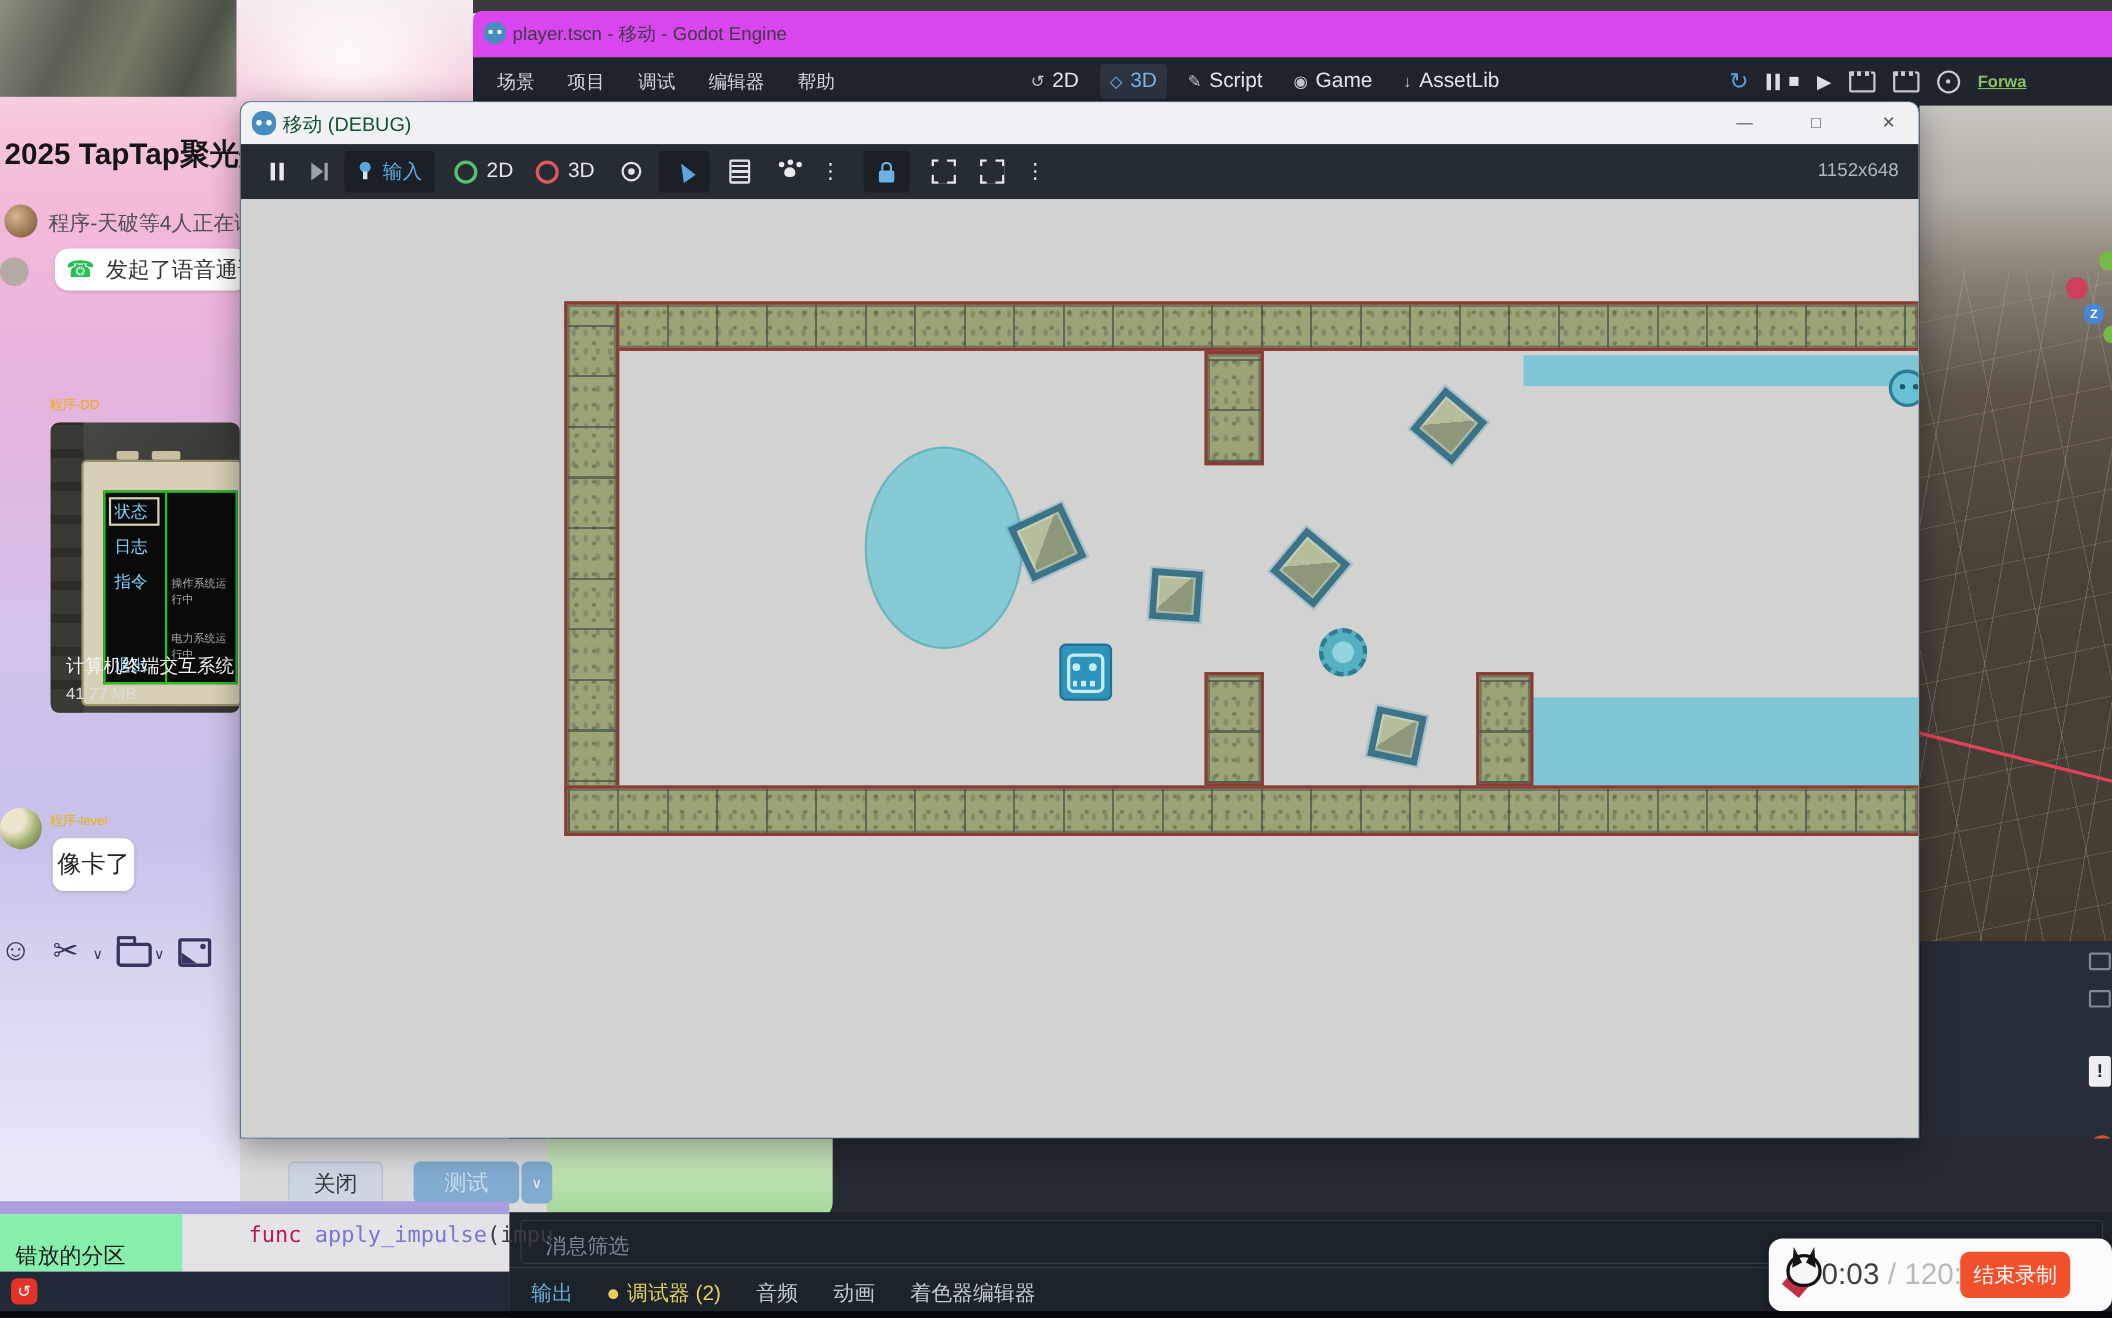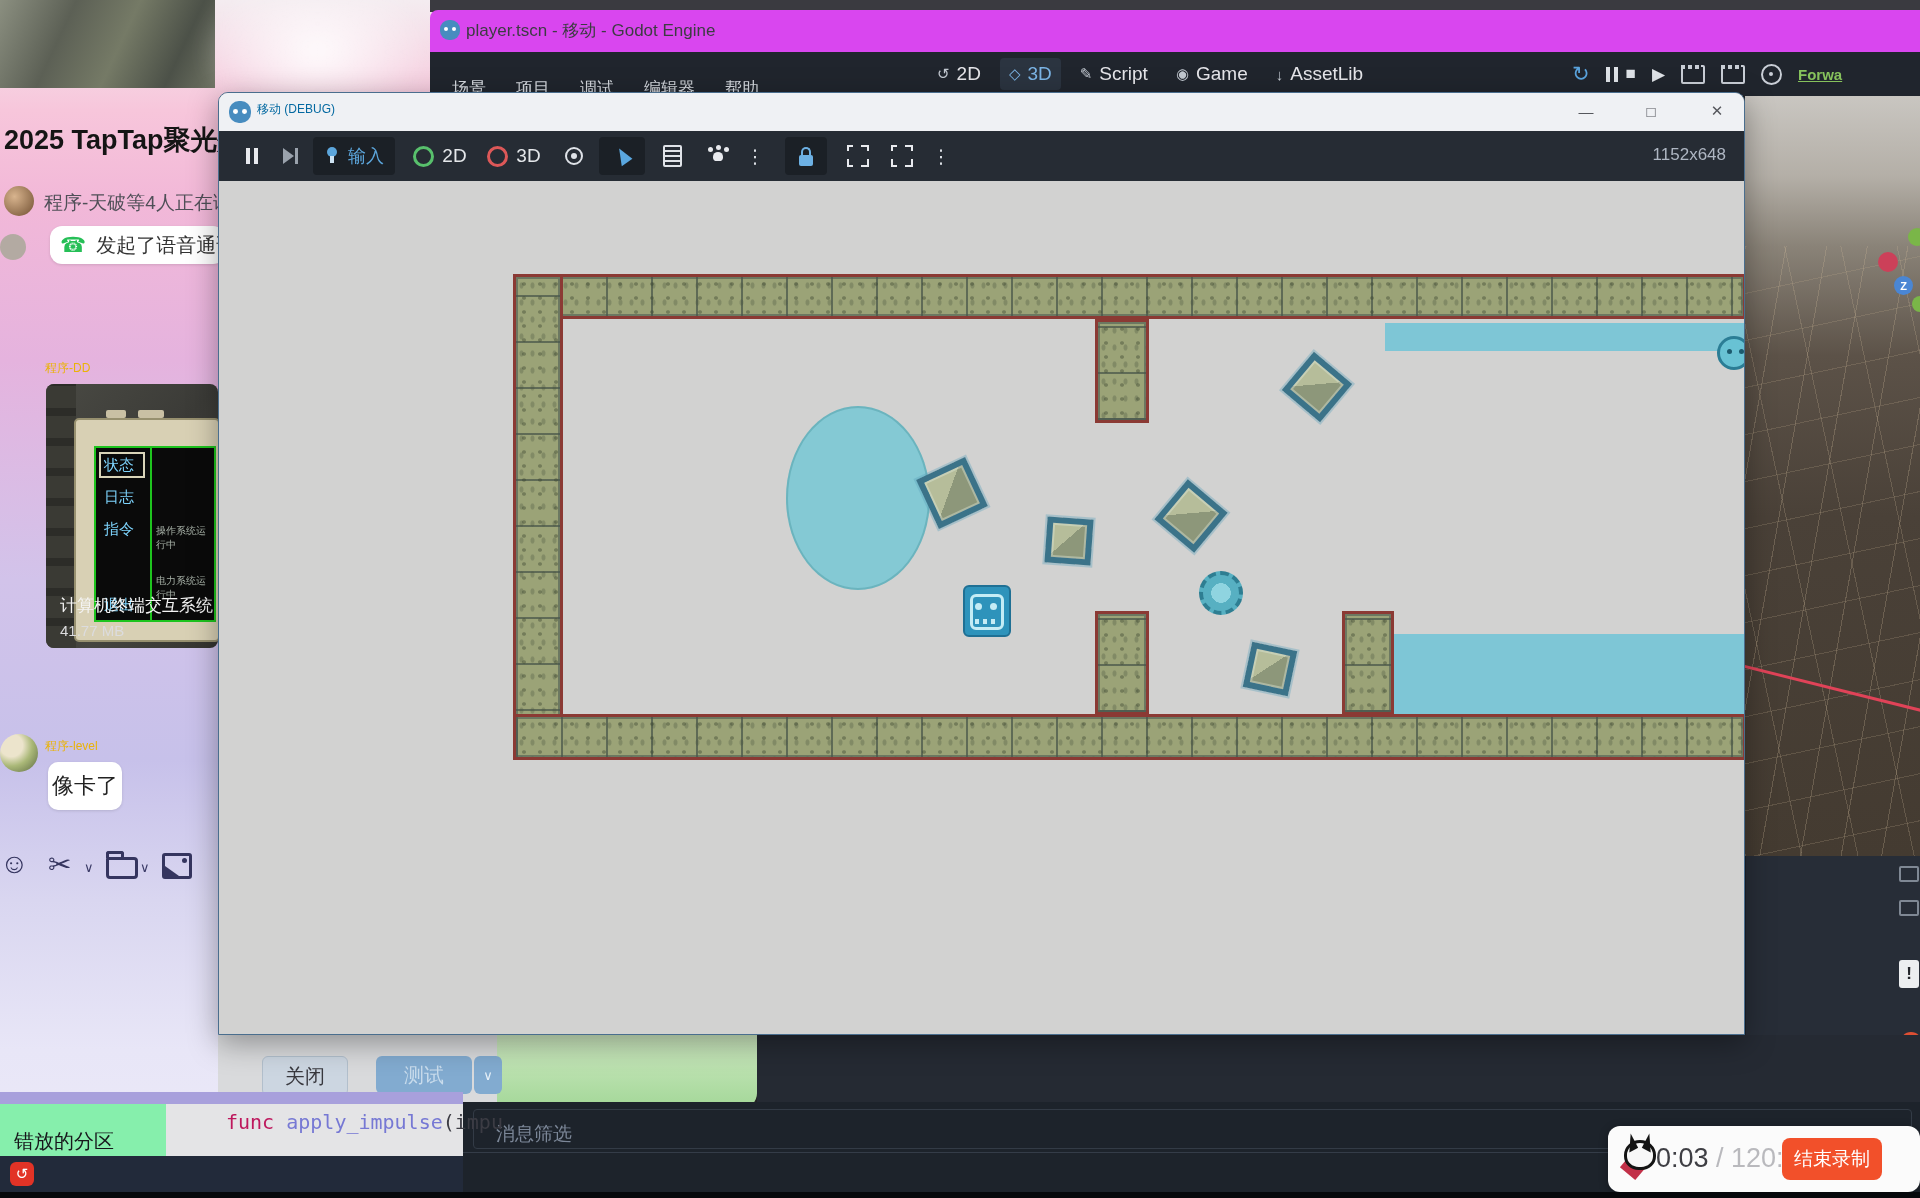--- a/index.html
+++ b/index.html
@@ -77,21 +77,21 @@
   
   #desktop-top{left:430px;top:0;width:1490px;height:12px;background:#3a3a40;z-index:2;}
   #main-titlebar{left:430px;top:10px;width:1606px;height:42px;background:#d946ef;z-index:2;
     border-radius:8px 8px 0 0;border-bottom:1px solid #d8d8da;}
   .godot-bot{background:#478cbf;border-radius:45%;position:absolute;}
   .godot-bot::before,.godot-bot::after{content:"";position:absolute;top:35%;width:22%;height:22%;
     background:#fff;border-radius:50%;}
   .godot-bot::before{left:18%;}.godot-bot::after{right:18%;}
   #main-title-text{position:absolute;left:36px;top:9px;font-size:17px;color:#3c3c42;}
   #menubar{left:430px;top:52px;width:1490px;height:44px;background:#20252d;z-index:2;}
-  #menu-items{position:absolute;left:22px;top:14px;height:44px;display:flex;gap:30px;align-items:center;}
+  #menu-items{position:absolute;left:22px;top:0;height:44px;display:flex;gap:30px;align-items:center;}
   .menu-item{font-size:17px;color:#d4d8de;}
   #workspaces{position:absolute;left:498px;top:0;height:44px;display:flex;gap:10px;align-items:center;}
   .ws{display:flex;align-items:center;gap:7px;font-size:19px;color:#e6e6ea;padding:5px 9px;border-radius:4px;}
   .ws .wsic{font-size:15px;color:#c2c8d0;}
   .ws.active{background:#2b3440;color:#7cb5e6;}
   .ws.active .wsic{color:#7cb5e6;}
   #run-icons{position:absolute;left:1142px;top:0;height:44px;display:flex;gap:16px;align-items:center;}
   .run-ic{color:#dfe3e8;font-size:17px;}
   .pausebars{width:4px;height:15px;background:#dfe3e8;box-shadow:8px 0 0 #dfe3e8;}
   .mini-clapper{width:20px;height:15px;border:2px solid #c9ced6;border-radius:2px;position:relative;}
@@ -143,21 +143,21 @@
   .btab{font-size:19px;color:#c3c9d2;display:flex;align-items:center;gap:8px;}
   .btab.output{color:#62aed8;}
   .btab.debugger{color:#e3cf5e;}
   .ydot{width:9px;height:9px;border-radius:50%;background:#e3cf5e;}
   #black-strip{left:0;top:1192px;width:1920px;height:6px;background:#06080b;z-index:40;}
   
   #debug-win{left:218px;top:92px;width:1527px;height:943px;z-index:10;border-radius:10px 10px 0 0;
     box-shadow:0 8px 30px rgba(0,0,0,.35);border:1px solid #4a6e8e;box-sizing:border-box;background:#d2d2d1;}
   #debug-titlebar{position:absolute;left:0;top:0;width:100%;height:38px;background:#eff1f4;
     border-radius:9px 9px 0 0;border-bottom:1px solid #d4d6d9;}
-  #debug-title-text{position:absolute;left:38px;top:8px;font-size:12px;color:#0369a1;}
+  #debug-title-text{position:absolute;left:38px;top:8px;font-size:18px;color:#14532d;}
   .winctl{position:absolute;top:4px;width:30px;height:28px;color:#55575c;font-size:15px;
     display:flex;align-items:center;justify-content:center;}
   #debug-toolbar{position:absolute;left:0;top:38px;width:100%;height:50px;background:#262c34;}
   .tbtn{position:absolute;top:6px;height:38px;display:flex;align-items:center;justify-content:center;gap:8px;}
   .tbox{background:#1b2026;border-radius:4px;}
   .pb{width:4px;height:16px;background:#e8eaee;box-shadow:8px 0 0 #e8eaee;}
   .nextf{width:0;height:0;border-top:8px solid transparent;border-bottom:8px solid transparent;
     border-left:11px solid #9aa2ac;position:relative;}
   .nextf::after{content:"";position:absolute;left:1px;top:-8px;width:3px;height:16px;background:#9aa2ac;}
   .joy{position:relative;width:16px;height:18px;}
@@ -361,20 +361,30 @@
 <div id="green-panel" class="abs"></div>
 <div id="btn-close" class="abs">关闭</div>
 <div id="btn-test" class="abs">测试</div>
 <div id="btn-test-chev" class="abs">∨</div>
 
 <div id="bottom-panel" class="abs">
   <div id="filter-box">
     <input id="filter-input" placeholder="消息筛选" style="">
   </div>
   <div id="panel-divider"></div>
+  <div id="bottom-tabs">
+    <span class="btab output">输出</span>
+    <span class="btab debugger">
+      <span class="ydot"></span>
+      <span>调试器 (2)</span>
+    </span>
+    <span class="btab">音频</span>
+    <span class="btab">动画</span>
+    <span class="btab">着色器编辑器</span>
+  </div>
 </div>
 <div id="black-strip" class="abs"></div>
 
 <div id="debug-win" class="abs">
   <div id="debug-titlebar">
     <div class="godot-bot" style="left:10px;top:8px;width:22px;height:22px;"></div>
     <span id="debug-title-text">移动 (DEBUG)</span>
     <div class="winctl" style="left:1352px;">—</div>
     <div class="winctl" style="left:1417px;">□</div>
     <div class="winctl" style="left:1483px;">✕</div>

